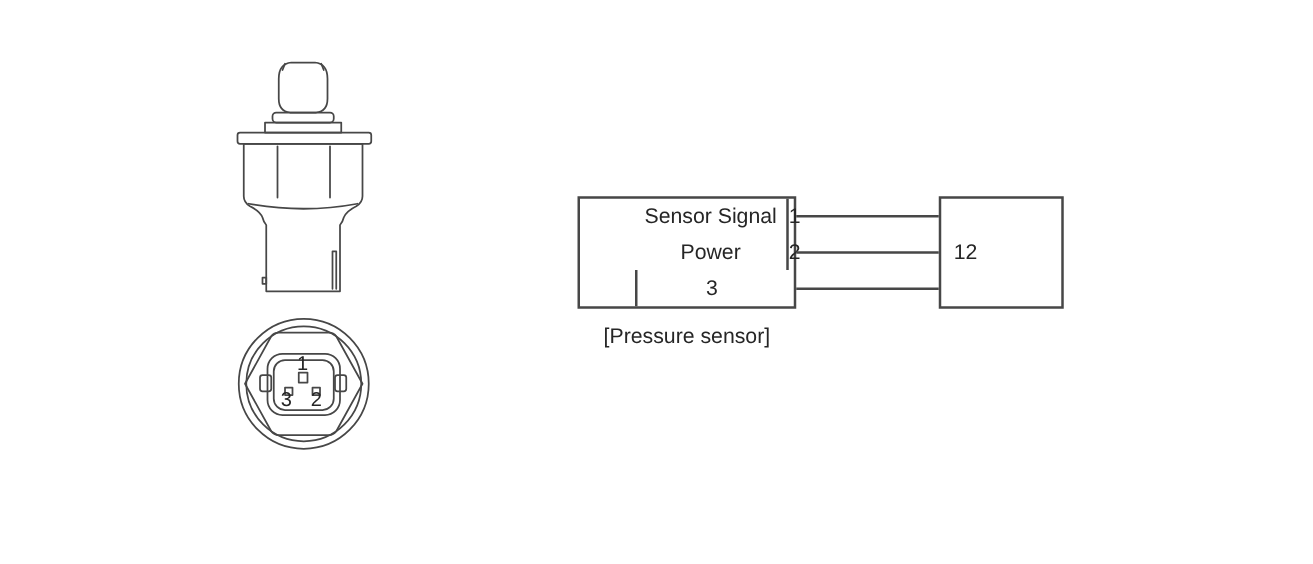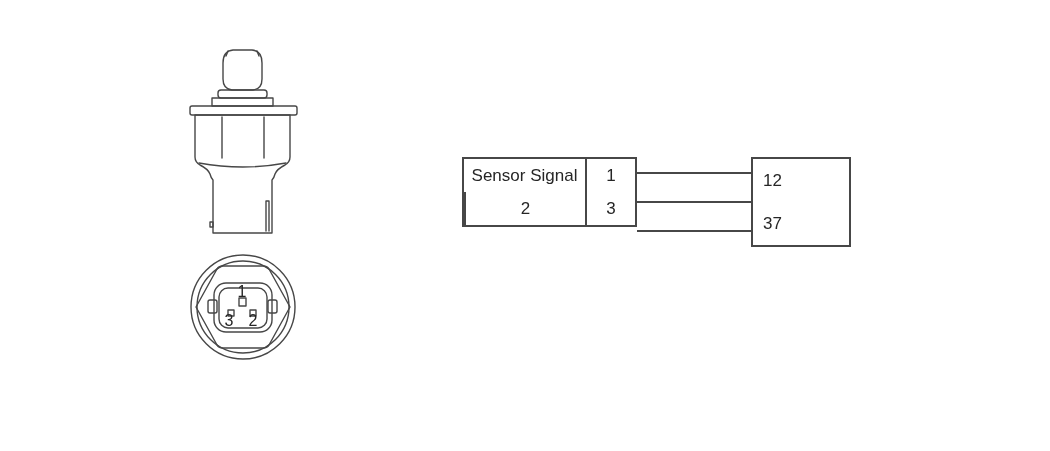--- a/index.html
+++ b/index.html
@@ -26,45 +26,47 @@
   }
   .pinlabel{
     position:absolute;
     width:16px;height:16px;
     font-size:16px;line-height:16px;
     text-align:center;
     color:var(--text);
   }
   .pin-table{
     position:absolute;left:462px;top:157px;
-    width:175px;height:70px;
+    width:175px;height:90px;
     border:2px solid var(--line);
     box-sizing:border-box;
     display:grid;
     grid-template-columns:121px 1fr;
     grid-auto-rows:1fr;
     font-size:17px;
+    padding-left:44px;
   }
   .pin-table .cell{
     display:flex;align-items:center;justify-content:center;
   }
   .pin-table .pin{
     border-left:2px solid var(--line);
   }
   .wire{
     position:absolute;left:637px;width:114px;height:2px;
     background:var(--line);
   }
   .hecu-box{
     position:absolute;left:751px;top:157px;
     width:100px;height:90px;
     border:2px solid var(--line);
     box-sizing:border-box;
-    display:flex;flex-direction:column;
+    display:flex;flex-direction:row;
     font-size:17px;
+    align-items:center;
   }
   .hecu-box .cell{
     flex:1;display:flex;align-items:center;
     padding-left:10px;
   }
 </style>
 </head>
 <body>
 
 <div class="canvas">
@@ -110,27 +112,28 @@
   </svg>
 
   <span class="pinlabel" style="left:234px;top:284px;">1</span>
   <span class="pinlabel" style="left:221px;top:313px;">3</span>
   <span class="pinlabel" style="left:245px;top:313px;">2</span>
 
 
   <div class="pin-table">
     <div class="cell">Sensor Signal</div>
     <div class="cell pin">1</div>
+    <div class="cell">Power</div>
     <div class="cell pin">2</div>
     <div class="cell pin">3</div>
   </div>
 
   <div class="wire" style="top:172px;"></div>
   <div class="wire" style="top:201px;"></div>
   <div class="wire" style="top:230px;"></div>
 
   <div class="hecu-box">
     <div class="cell">12</div>
-    <div class="cell">37</div>
   </div>
 
+  <div class="caption" style="left:462px;top:259px;width:175px;">[Pressure sensor]</div>
 
 </div>
 
 </body></html>

